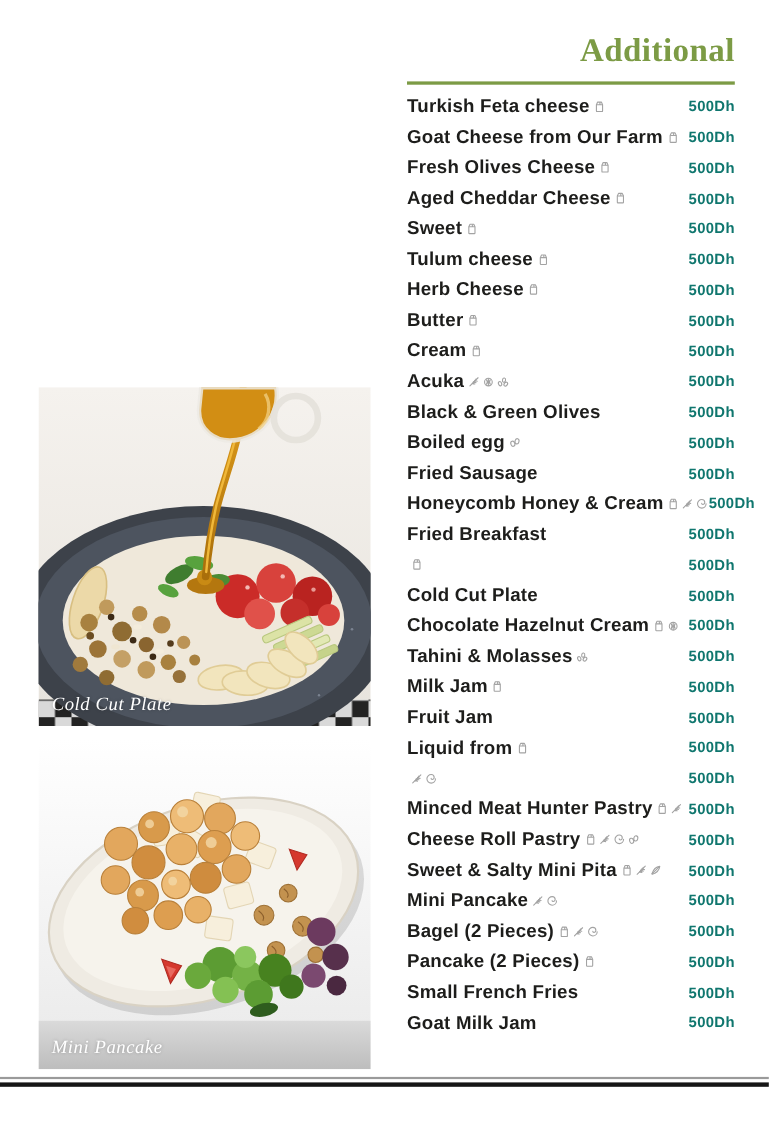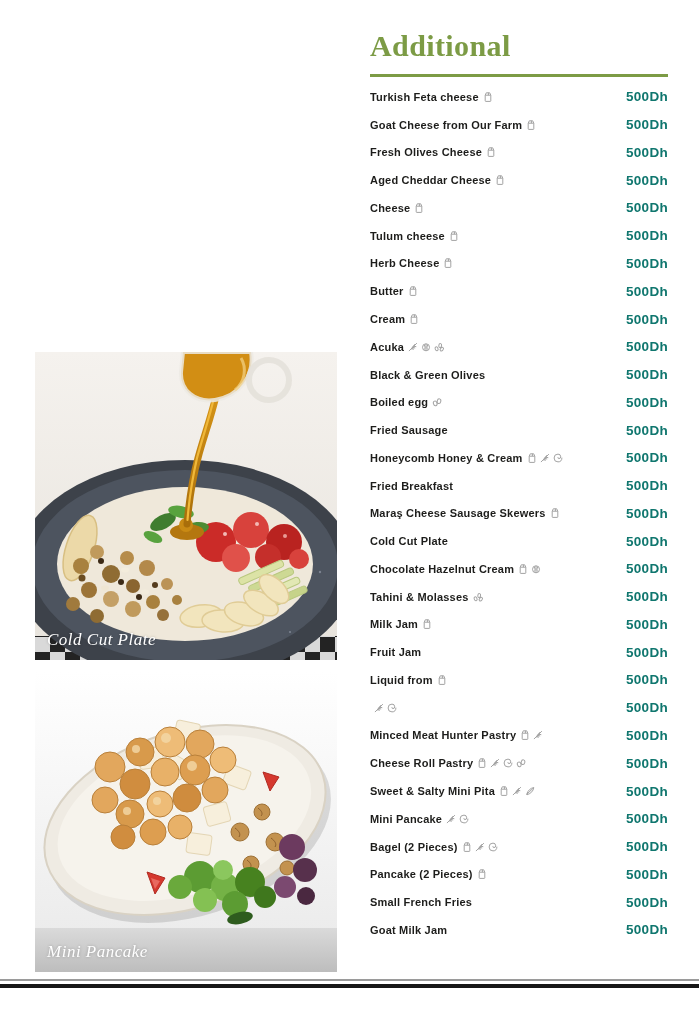--- a/index.html
+++ b/index.html
@@ -8,25 +8,25 @@
     background:#ffffff;font-family:"Liberation Sans",sans-serif;
   }
   .page{position:absolute;inset:0;}
 
   
   .right-col{position:absolute;left:370px;top:28px;width:298px;}
   .title{
     margin:0;font-family:"Liberation Serif",serif;font-weight:700;
     font-size:30px;line-height:35px;color:#7c9b45;letter-spacing:.4px;
   }
-  .title span{display:block;}
+  .title span{display:block;text-align:right;}
   .rule{margin-top:11px;height:3px;background:#7c9b45;}
   ul.menu{list-style:none;margin:6px 0 0;padding:0;}
   .row{display:flex;align-items:center;height:27.77px;}
-  .nm{font-weight:700;font-size:11px;color:#1d1d1b;letter-spacing:.2px;white-space:nowrap;}
+  .nm{font-weight:700;font-size:17px;color:#1d1d1b;letter-spacing:.2px;white-space:nowrap;}
   .ic{display:inline-flex;align-items:center;gap:1px;margin-left:3px;}
   .allergen{display:inline-flex;}
   .allergen svg{width:12px;height:12px;display:block;}
   .sp{flex:1;}
   .pr{font-weight:700;font-size:13.5px;color:#0f766e;letter-spacing:.3px;}
 
   
   figure.photo{position:absolute;left:35px;width:302px;margin:0;padding:0;}
   .photo1{top:352px;height:308px;}
   .photo2{top:672px;height:300px;}
@@ -318,21 +318,21 @@
                   <path d="M3.2 4.2h5.6M6.4 1.8v2.4"></path>
                 </g>
               </svg>
             </span>
           </span>
     <span class="sp"></span>
     <span class="pr">500Dh</span>
   </li>
 
   <li class="row">
-    <span class="nm">Cheese</span>
+    <span class="nm">Sweet</span>
     <span class="ic">
             <span class="allergen">
               <svg viewBox="0 0 12 12">
                 <g fill="none" stroke="#a3a3a3" stroke-width="1" stroke-linejoin="round">
                   <path d="M3.2 4.2 4.3 1.8h3.4l1.1 2.4v5.6a.6.6 0 0 1-.6.6H3.8a.6.6 0 0 1-.6-.6z"></path>
                   <path d="M3.2 4.2h5.6M6.4 1.8v2.4"></path>
                 </g>
               </svg>
             </span>
           </span>
@@ -497,21 +497,20 @@
   </li>
 
   <li class="row">
     <span class="nm">Fried Breakfast</span>
     <span class="ic"></span>
     <span class="sp"></span>
     <span class="pr">500Dh</span>
   </li>
 
   <li class="row">
-    <span class="nm">Maraş Cheese Sausage Skewers</span>
     <span class="ic">
             <span class="allergen">
               <svg viewBox="0 0 12 12">
                 <g fill="none" stroke="#a3a3a3" stroke-width="1" stroke-linejoin="round">
                   <path d="M3.2 4.2 4.3 1.8h3.4l1.1 2.4v5.6a.6.6 0 0 1-.6.6H3.8a.6.6 0 0 1-.6-.6z"></path>
                   <path d="M3.2 4.2h5.6M6.4 1.8v2.4"></path>
                 </g>
               </svg>
             </span>
           </span>

